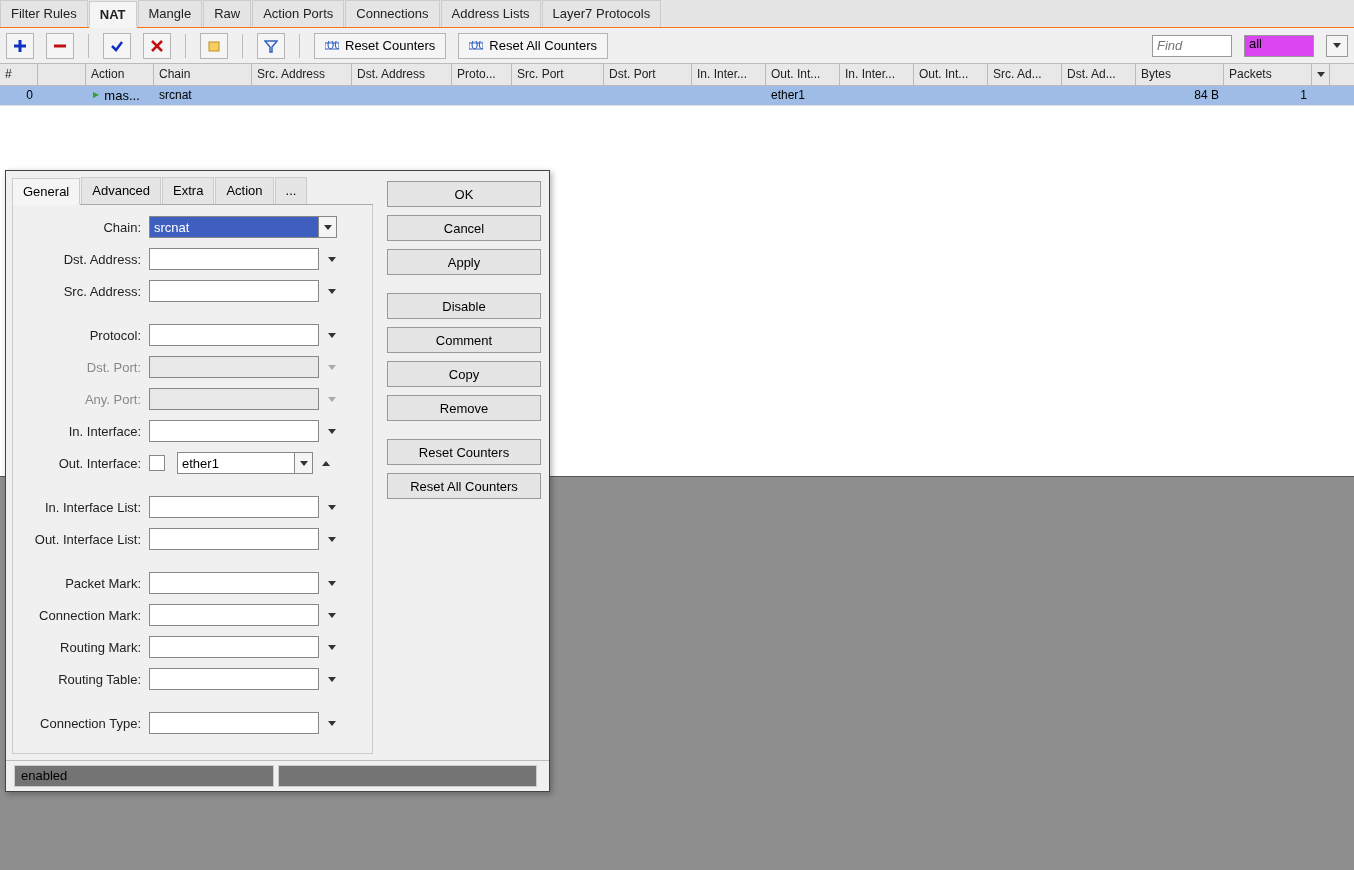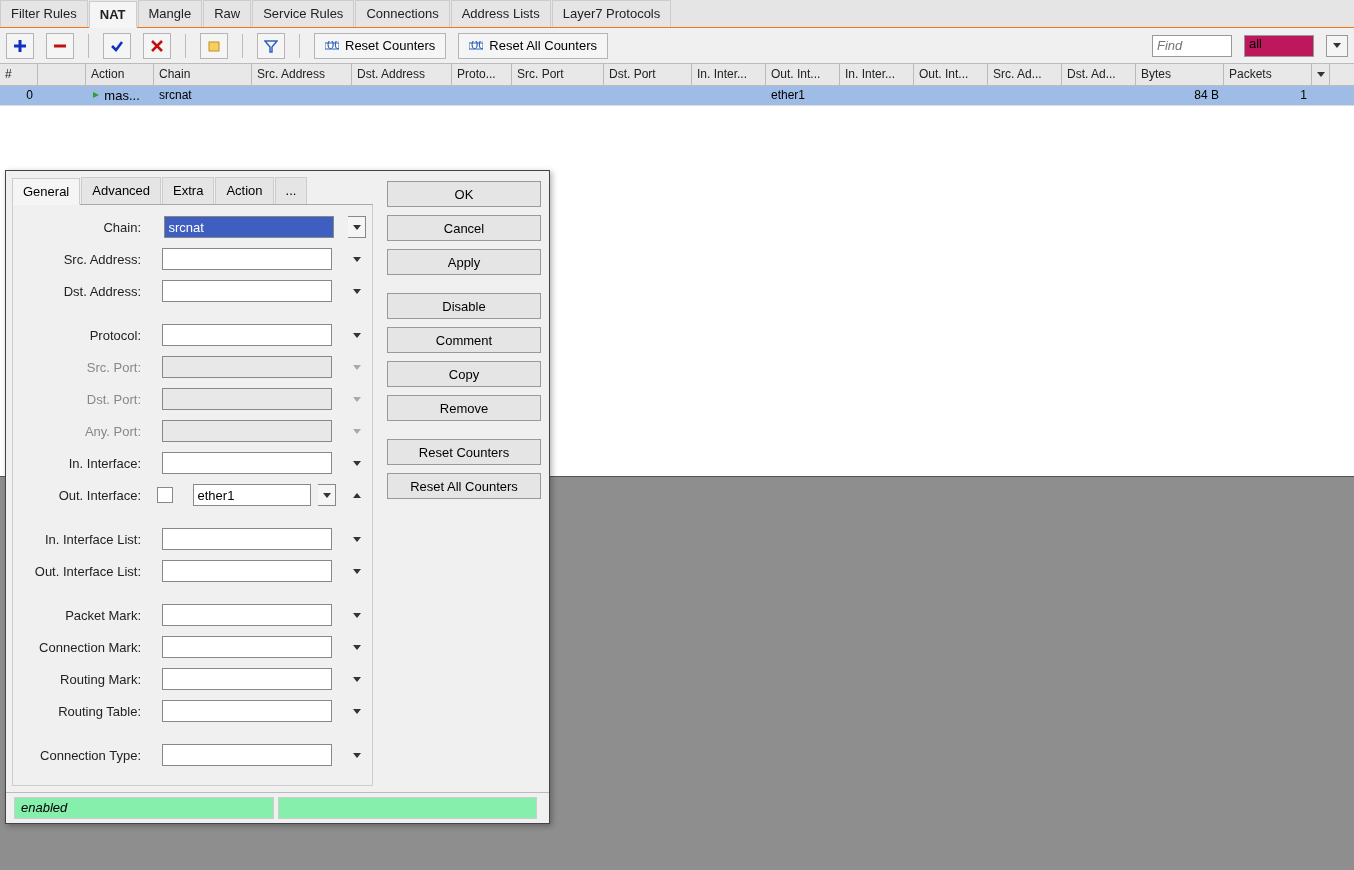--- a/index.html
+++ b/index.html
@@ -14,21 +14,21 @@
 
 .tabbar { background: #e5e5e5; display: flex; border-bottom: 1px solid #f97316; height: 28px; }
 .tab { padding: 5px 10px; border: 1px solid #ccc; border-bottom: none; background: #e5e5e5; cursor: pointer; margin-right: 1px; color: #222; }
 .tab.active { background: #f5f5f5; border-bottom: 1px solid #f5f5f5; position: relative; top: 1px; font-weight: bold; }
 
 .toolbar { background: #f0f0f0; padding: 4px 6px; display: flex; align-items: center; gap: 12px; border-bottom: 1px solid #bbb; height: 36px; }
 .tool-btn { width: 28px; height: 26px; display: flex; align-items: center; justify-content: center; border: 1px solid #b5b5b5; background: #f5f5f5; cursor: pointer; }
 .tool-sep { width: 1px; height: 24px; background: #bbb; margin: 0 2px; }
 .text-btn { height: 26px; padding: 0 10px; display: flex; align-items: center; border: 1px solid #b5b5b5; background: #f5f5f5; cursor: pointer; gap: 6px; }
 .find-box { margin-left: auto; width: 80px; height: 22px; border: 1px solid #999; background: #fff; padding: 0 4px; color: #888; font-style: italic; }
-.filter-select { width: 70px; height: 22px; border: 1px solid #999; background: #be185d; padding: 0 4px; }
+.filter-select { width: 70px; height: 22px; border: 1px solid #999; background: #d946ef; padding: 0 4px; }
 .dd-btn { width: 22px; height: 22px; border: 1px solid #999; background: #f5f5f5; display: flex; align-items: center; justify-content: center; }
 
 .grid { background: #fff; }
 .grid-header { display: flex; background: #e8e8e8; border-bottom: 1px solid #bbb; height: 22px; }
 .gh { border-right: 1px solid #bbb; padding: 3px 5px; font-size: 12px; overflow: hidden; white-space: nowrap; color: #222; }
 .gh-last { width: 18px; display: flex; align-items: center; justify-content: center; }
 .grid-row { display: flex; background: #9ebce6; height: 20px; border-bottom: 1px solid #ddd; }
 .gc { padding: 2px 5px; font-size: 12px; overflow: hidden; white-space: nowrap; text-align: left; }
 .gc.num { text-align: right; }
 .grid-body { height: 390px; background: #fff; }
@@ -37,57 +37,57 @@
 
 .dialog { position: absolute; left: 5px; top: 170px; width: 545px; background: #f0f0f0; border: 1px solid #444; box-shadow: 2px 2px 6px rgba(0,0,0,0.3); }
 .dlg-title { background: #3f5fc0; color: #fff; height: 22px; display: flex; align-items: center; padding: 0 6px; }
 .dlg-title .t { flex: 1; font-size: 13px; }
 .dlg-body { display: flex; }
 .dlg-left { flex: 1; padding: 6px; }
 .dlg-tabs { display: flex; border-bottom: 1px solid #aaa; }
 .dlg-tab { padding: 5px 10px; background: #e5e5e5; border: 1px solid #ccc; border-bottom: none; cursor: pointer; margin-right: 1px; font-size: 13px; }
 .dlg-tab.active { background: #f5f5f5; position: relative; top: 1px; border-bottom: 1px solid #f5f5f5; }
 .form-area { padding: 10px 6px; border: 1px solid #ccc; border-top: none; background: #f0f0f0; }
-.form-row { display: flex; align-items: center; margin-bottom: 8px; height: 24px; justify-content: space-between; }
+.form-row { display: flex; align-items: center; margin-bottom: 8px; height: 24px; }
 .form-label { width: 130px; text-align: right; padding-right: 8px; font-size: 13px; color: #222; }
 .form-label.disabled { color: #888; }
 .form-input { width: 170px; height: 22px; border: 1px solid #888; background: #fff; padding: 0 4px; }
 .form-input.sel { background: #3f5fc0; color: #fff; }
 .form-input.disabled { background: #e8e8e8; }
 .form-dd { width: 18px; height: 22px; border: 1px solid #888; border-left: none; background: #f5f5f5; display: flex; align-items: center; justify-content: center; }
 .form-expand { width: 18px; height: 22px; display: flex; align-items: center; justify-content: center; margin-left: 4px; cursor: pointer; }
 .form-checkbox { width: 16px; height: 16px; border: 1px solid #888; background: #fff; margin-right: 6px; }
 .form-gap { height: 12px; }
 .out-if-input { width: 118px; height: 22px; border: 1px solid #888; background: #fff; padding: 0 4px; margin-left: 6px; }
 
 .dlg-right { width: 170px; padding: 10px 8px; }
 .dlg-btn { width: 100%; height: 26px; background: #e5e5e5; border: 1px solid #999; margin-bottom: 8px; cursor: pointer; font-size: 13px; }
 .dlg-btn-gap { height: 10px; }
 .dlg-status { border-top: 1px solid #bbb; padding: 4px 8px; background: #f0f0f0; display: flex; }
-.dlg-status-cell { border: 1px solid #ccc; padding: 2px 6px; background: #86efac; width: 260px; height: 22px; margin-right: 4px; font-style: italic; }
+.dlg-status-cell { border: 1px solid #ccc; padding: 2px 6px; background: #737373; width: 260px; height: 22px; margin-right: 4px; }
 .dlg-status-cell.empty { flex: 1; }
 
 .tri-down { width: 0; height: 0; border-left: 4px solid transparent; border-right: 4px solid transparent; border-top: 5px solid #333; }
 .tri-up { width: 0; height: 0; border-left: 4px solid transparent; border-right: 4px solid transparent; border-bottom: 5px solid #333; }
 .tri-down.grey { border-top-color: #aaa; }
 
 
 .c0{width:38px}.c1{width:48px}.c2{width:68px}.c3{width:98px}.c4{width:100px}.c5{width:100px}.c6{width:60px}.c7{width:92px}.c8{width:88px}.c9{width:74px}.c10{width:74px}.c11{width:74px}.c12{width:74px}.c13{width:74px}.c14{width:74px}.c15{width:88px}.c16{width:88px}
 </style>
 </head>
 <body>
 
 <div class="main-window">
 
   <div class="tabbar">
     <div class="tab">Filter Rules</div>
     <div class="tab active">NAT</div>
     <div class="tab">Mangle</div>
     <div class="tab">Raw</div>
-    <div class="tab">Service Rules</div>
+    <div class="tab">Action Ports</div>
     <div class="tab">Connections</div>
     <div class="tab">Address Lists</div>
     <div class="tab">Layer7 Protocols</div>
   </div>
 
   <div class="toolbar">
     <div class="tool-btn">
         <svg width="14" height="14">
           <line x1="7" y1="1" x2="7" y2="13" stroke="#1030c0" stroke-width="3"></line>
           <line x1="1" y1="7" x2="13" y2="7" stroke="#1030c0" stroke-width="3"></line>
@@ -208,52 +208,45 @@
 
         <div class="form-row">
           <div class="form-label">Chain:</div>
           <input class="form-input sel" value="srcnat" style="">
           <div class="form-dd">
               <div class="tri-down"></div>
             </div>
         </div>
 
         <div class="form-row">
+          <div class="form-label">Dst. Address:</div>
+          <input class="form-input" style="">
+          <div class="form-expand">
+              <div class="tri-down"></div>
+            </div>
+        </div>
+
+        <div class="form-row">
           <div class="form-label">Src. Address:</div>
           <input class="form-input" style="">
           <div class="form-expand">
               <div class="tri-down"></div>
             </div>
         </div>
 
-        <div class="form-row">
-          <div class="form-label">Dst. Address:</div>
-          <input class="form-input" style="">
-          <div class="form-expand">
-              <div class="tri-down"></div>
-            </div>
-        </div>
-
         <div class="form-gap"></div>
 
         <div class="form-row">
           <div class="form-label">Protocol:</div>
           <input class="form-input" style="">
           <div class="form-expand">
               <div class="tri-down"></div>
             </div>
         </div>
 
-        <div class="form-row">
-          <div class="form-label disabled">Src. Port:</div>
-          <input class="form-input disabled" disabled="" style="">
-          <div class="form-expand">
-              <div class="tri-down grey"></div>
-            </div>
-        </div>
 
         <div class="form-row">
           <div class="form-label disabled">Dst. Port:</div>
           <input class="form-input disabled" disabled="" style="">
           <div class="form-expand">
               <div class="tri-down grey"></div>
             </div>
         </div>
 
         <div class="form-row">

